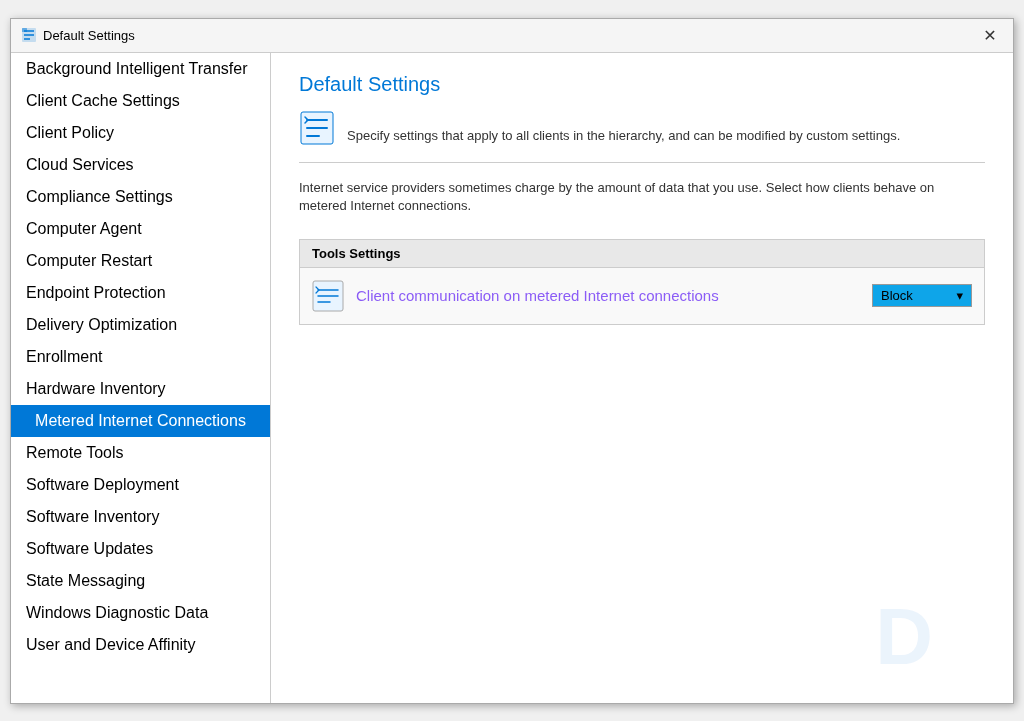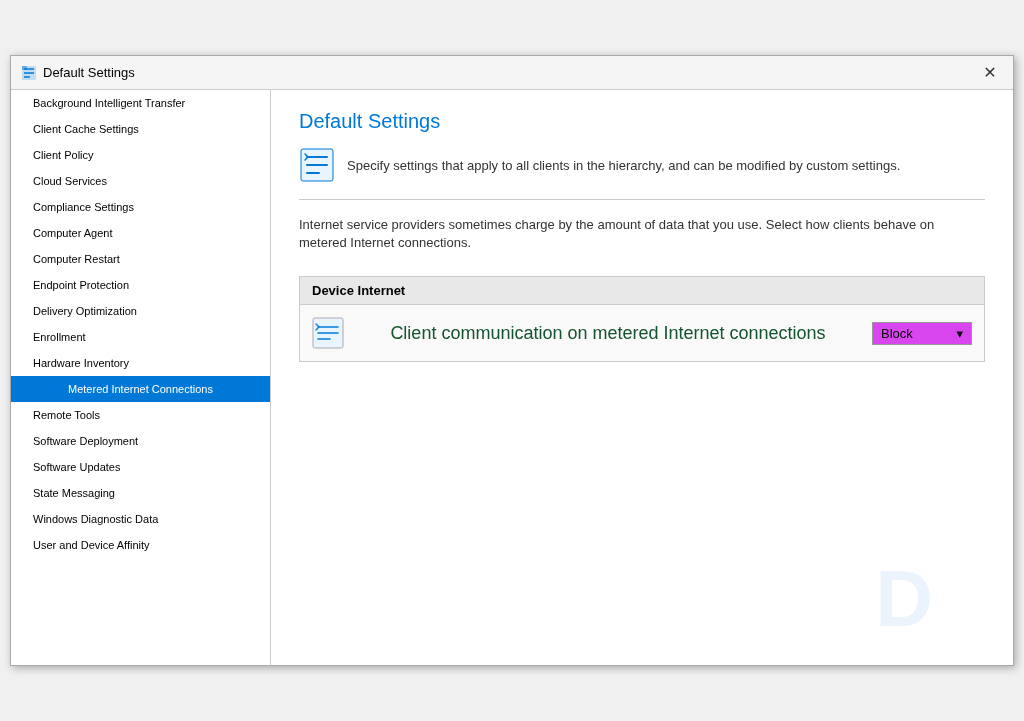--- a/index.html
+++ b/index.html
@@ -7,21 +7,21 @@
       font-family: 'Segoe UI', Tahoma, Geneva, Verdana, sans-serif;
       font-size: 13px;
       background: #f0f0f0;
       display: flex;
       justify-content: center;
       align-items: center;
       height: 100vh;
     }
     .window {
       width: 1004px;
-      height: 611px;
+      height: 686px;
       background: #fff;
       border: 1px solid #aaa;
       box-shadow: 2px 2px 8px rgba(0,0,0,0.3);
       display: flex;
       flex-direction: column;
     }
     .title-bar {
       background: #f5f5f5;
       border-bottom: 1px solid #ccc;
       display: flex;
@@ -64,24 +64,24 @@
       overflow: hidden;
     }
     .sidebar {
       width: 260px;
       border-right: 1px solid #ccc;
       overflow-y: auto;
       background: #fff;
       flex-shrink: 0;
     }
     .sidebar-item {
-      padding: 7px 22px;
+      padding: 7px 15px;
       cursor: pointer;
       color: #000;
-      font-size: 11px;
+      font-size: 16px;
       white-space: nowrap;
     }
     .sidebar-item.selected {
       background: #0078d7;
       color: #fff;
       text-align: center;
     }
     .main-content {
       flex: 1;
       padding: 20px 28px;
@@ -90,21 +90,21 @@
       position: relative;
     }
     .main-title {
       font-size: 20px;
       color: #0078d7;
       font-weight: 400;
       margin-bottom: 12px;
     }
     .header-section {
       display: flex;
-      align-items: center;
+      align-items: flex-end;
       gap: 12px;
       margin-bottom: 16px;
     }
     .header-icon {
       width: 36px;
       height: 36px;
       flex-shrink: 0;
       margin-top: 2px;
     }
     .header-description {
@@ -143,30 +143,29 @@
       display: flex;
       align-items: center;
       gap: 12px;
     }
     .setting-icon {
       width: 32px;
       height: 32px;
       flex-shrink: 0;
     }
     .setting-label {
-      font-size: 18px;
-      color: #14532d;
+      font-size: 15px;
+      color: #8b5cf6;
       flex: 1;
-      text-align: center;
     }
     .setting-dropdown {
       display: flex;
       align-items: center;
       border: 1px solid #999;
-      background: #d946ef;
+      background: #0ea5e9;
       padding: 3px 8px;
       font-size: 13px;
       cursor: pointer;
       min-width: 100px;
       justify-content: space-between;
       gap: 8px;
     }
     .watermark {
       position: absolute;
       bottom: 20px;
@@ -217,20 +216,21 @@
         <div class="sidebar-item">Compliance Settings</div>
         <div class="sidebar-item">Computer Agent</div>
         <div class="sidebar-item">Computer Restart</div>
         <div class="sidebar-item">Endpoint Protection</div>
         <div class="sidebar-item">Delivery Optimization</div>
         <div class="sidebar-item">Enrollment</div>
         <div class="sidebar-item">Hardware Inventory</div>
         <div class="sidebar-item selected">Metered Internet Connections</div>
         <div class="sidebar-item">Remote Tools</div>
         <div class="sidebar-item">Software Deployment</div>
+        <div class="sidebar-item">Software Inventory</div>
         <div class="sidebar-item">Software Updates</div>
         <div class="sidebar-item">State Messaging</div>
         <div class="sidebar-item">Windows Diagnostic Data</div>
         <div class="sidebar-item">User and Device Affinity</div>
       </div>
 
     <div class="main-content">
       <div class="main-title">Default Settings</div>
 
       <div class="header-section">
@@ -242,21 +242,21 @@
           </svg>
         </div>
         <div class="header-description">Specify settings that apply to all clients in the hierarchy, and can be modified by custom settings.</div>
       </div>
 
       <hr class="divider">
 
       <div class="metered-description">Internet service providers sometimes charge by the amount of data that you use. Select how clients behave on metered Internet connections.</div>
 
       <div class="device-settings-section">
-        <div class="device-settings-header">Device Internet</div>
+        <div class="device-settings-header">Tools Settings</div>
         <div class="device-settings-body">
           <div class="setting-row">
             <div class="setting-icon">
               <svg width="32" height="32" viewBox="0 0 32 32">
                 <rect x="1" y="1" width="30" height="30" rx="2" fill="#e8f4ff" stroke="#aaa" stroke-width="1"></rect>
                 <path d="M6 10h20M6 16h20M6 22h12" stroke="#0078d7" stroke-width="1.5" fill="none" stroke-linecap="round"></path>
                 <path d="M4 7l3 3-3 3" stroke="#0078d7" stroke-width="1.2" fill="none" stroke-linecap="round" stroke-linejoin="round"></path>
               </svg>
             </div>
             <div class="setting-label">Client communication on metered Internet connections</div>

